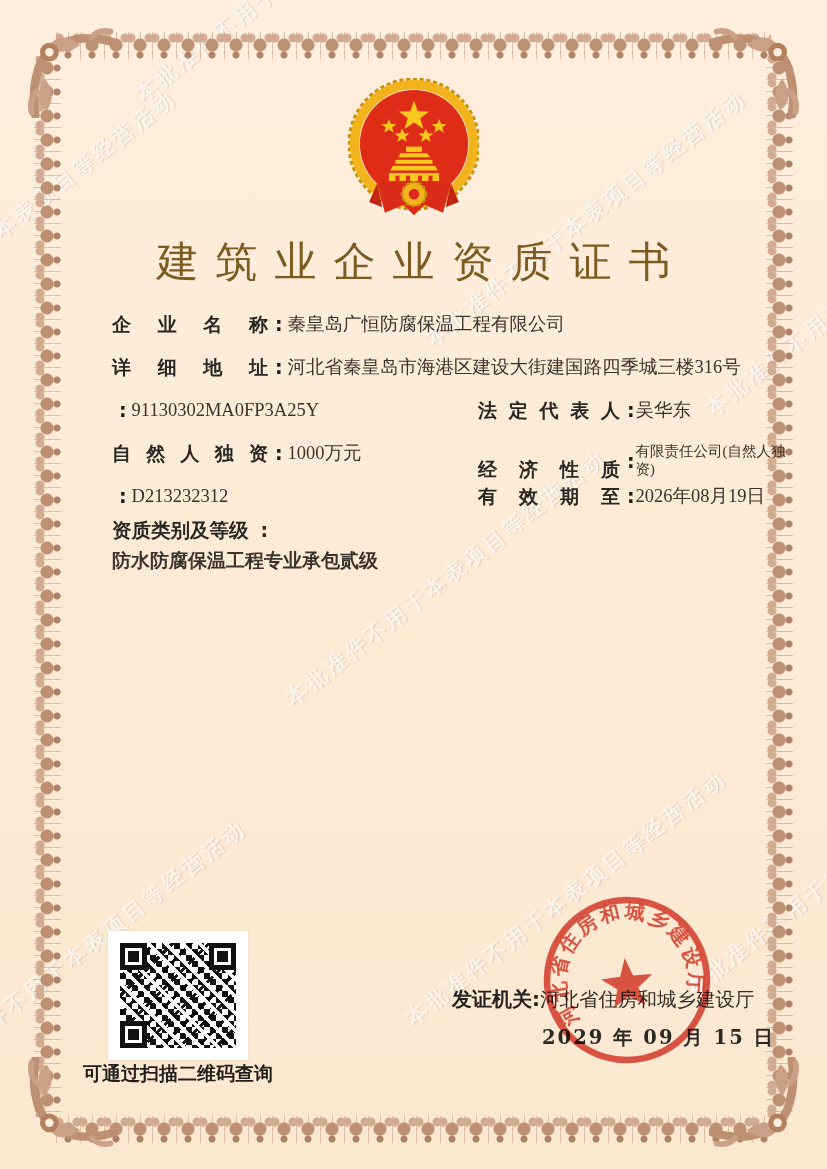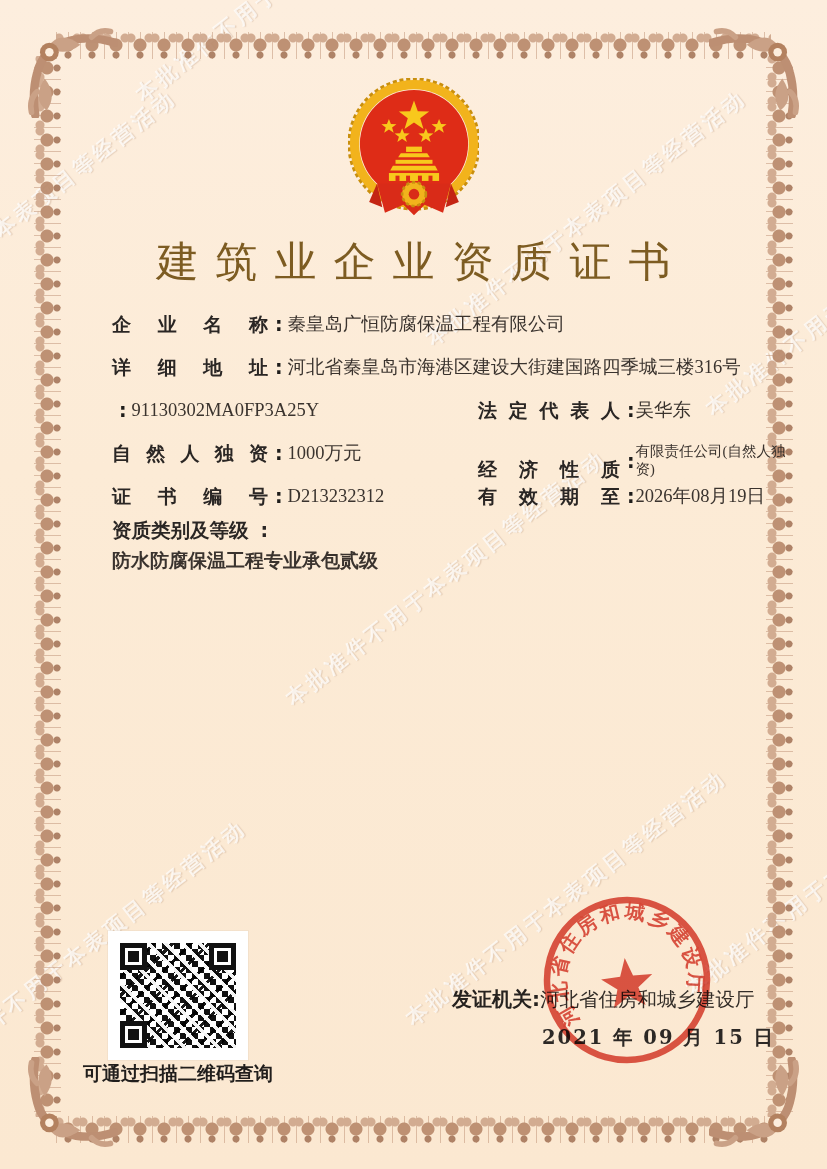--- a/index.html
+++ b/index.html
@@ -195,21 +195,20 @@
   <div class="row" style="left:112px;top:397px;">
     <span class="colon">:</span>
     <span class="val">91130302MA0FP3A25Y</span>
   </div>
   <div class="row" style="left:112px;top:440px;">
     <span class="lbl lbl-l">自然人独资</span>
     <span class="colon">:</span>
     <span class="val">1000万元</span>
   </div>
   <div class="row" style="left:112px;top:483px;">
-    <span class="lbl lbl-l">证书编号</span>
     <span class="colon">:</span>
     <span class="val">D213232312</span>
   </div>
 
   <div class="row" style="left:478px;top:397px;">
     <span class="lbl lbl-r">法定代表人</span>
     <span class="colon" style="margin-right:1px;">:</span>
     <span class="val">吴华东</span>
   </div>
   <div class="row" style="left:478px;top:436px;">
@@ -237,21 +236,21 @@
     </div>
   </div>
   <div class="qr-caption">
     <div>可通过扫描二维码查询</div>
   </div>
 
   <div class="issuer-row">
     <span class="lbl3">发证机关:</span>
     <span class="val3">河北省住房和城乡建设厅</span>
   </div>
-  <div class="issue-date">2021 年 09 月 15 日</div>
+  <div class="issue-date">2029 年 09 月 15 日</div>
 
   <div class="seal">
     <svg viewBox="0 0 174 174">
       <defs>
         <path id="sealArc" d="M 37 124 A 62 62 0 1 1 137 124" fill="none"></path>
       </defs>
       <circle cx="87" cy="87" r="80" fill="none" stroke="#d6392b" stroke-width="6.5" opacity=".92"></circle>
       <polygon fill="#d6392b" opacity=".92" points="87,65 93.5,83.1 112.7,83.7 97.5,95.4 102.9,113.8 87,103 71.1,113.8 76.5,95.4 61.3,83.7 80.5,83.1"></polygon>
       <text font-size="20" font-weight="bold" fill="#d6392b" letter-spacing="3" opacity=".92" font-family="'DejaVu Sans',sans-serif">
         <textPath href="#sealArc" startOffset="2">河北省住房和城乡建设厅</textPath>

